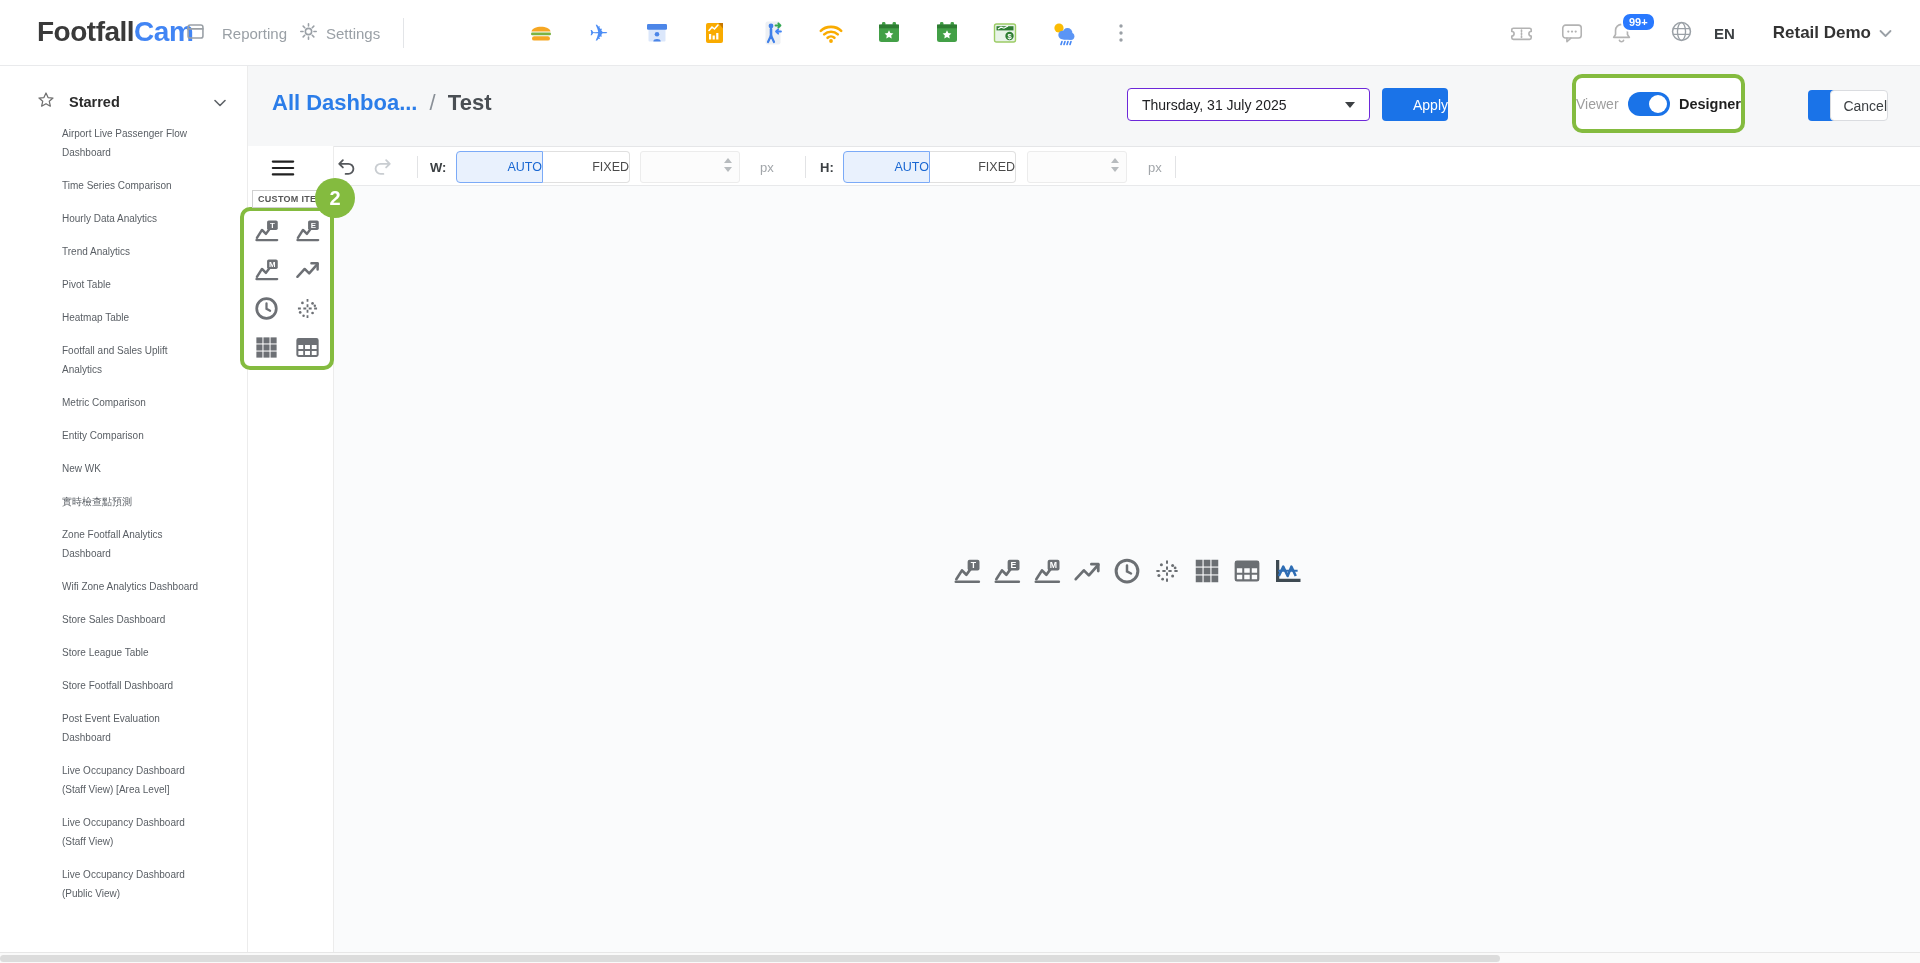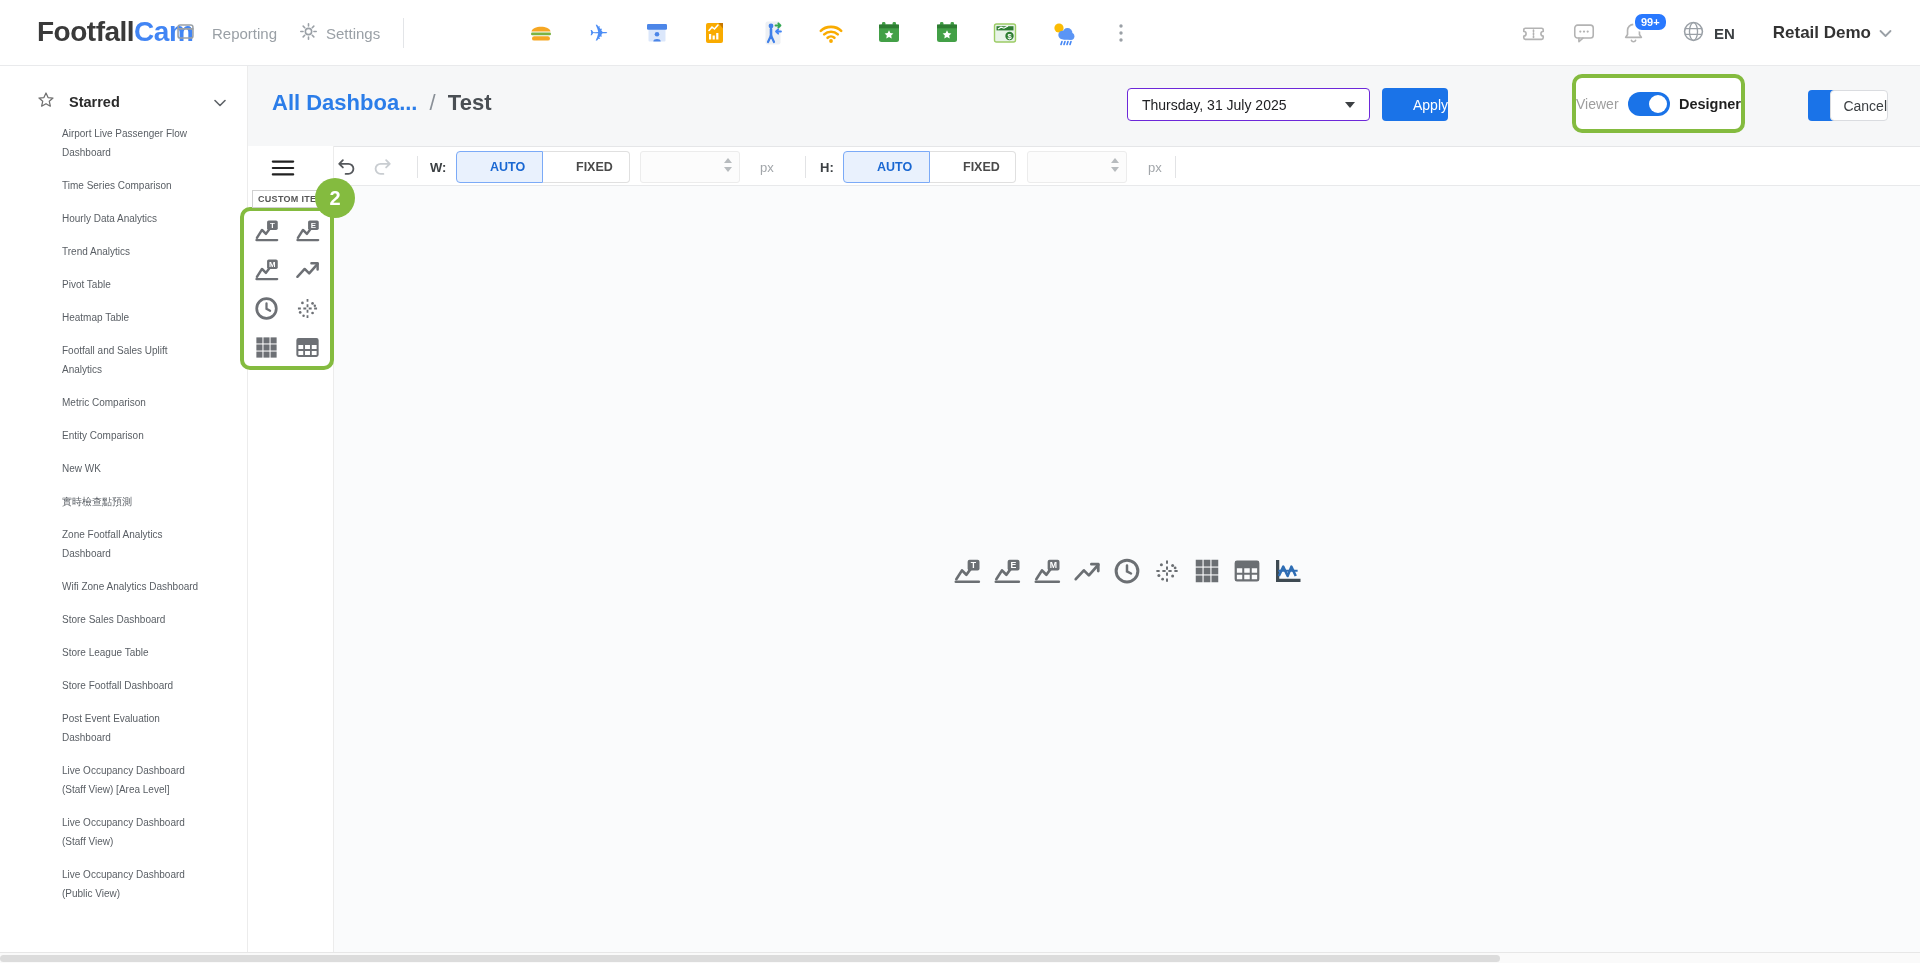--- a/index.html
+++ b/index.html
@@ -17,21 +17,21 @@
     color:#9aa0a6; font-size:15px; cursor:pointer; }
   .tb-divider { position:absolute; left:403px; top:18px; width:1px; height:30px; background:#e3e5e8; }
   .iconstrip { position:absolute; left:527px; top:0; height:66px; display:flex; align-items:center; gap:30px; }
   .appicon { width:28px; height:28px; display:flex; align-items:center; justify-content:center; cursor:pointer; }
   .appicon svg { width:26px; height:26px; }
   .emoji-plane { font-size:23px; color:#4c8df5; line-height:1; }
   .right-strip { position:absolute; right:28px; top:0; height:66px; display:flex; align-items:center; gap:24px; }
   .gicon { width:26px; height:26px; display:flex; align-items:center; justify-content:center; cursor:pointer; position:relative; }
   .bell-badge { position:absolute; left:12px; top:-8px; background:#2979ff; color:#fff; font-size:11px;
     font-weight:bold; border-radius:9px; padding:2px 6px; border:2px solid #fff; }
-  .lang { display:flex; align-items:center; gap:8px; cursor:pointer; }
+  .lang { display:flex; align-items:center; gap:20px; cursor:pointer; }
   .lang-label { font-size:15px; color:#3c4043; font-weight:600; }
   .account { display:flex; align-items:center; gap:8px; margin-left:14px; cursor:pointer; }
   .account-name { font-size:17px; color:#333; font-weight:600; }
 
   
   .sidebar { position:absolute; left:0; top:66px; width:248px; height:886px; background:#fff;
     border-right:1px solid #ececec; overflow:hidden; }
   .starred-row { position:absolute; left:36px; top:24px; width:190px; display:flex; align-items:center; gap:13px; cursor:pointer; }
   .starred-label { font-size:14.5px; font-weight:bold; color:#2b2b2b; flex:1; }
   .sb-items { position:absolute; left:62px; top:58px; width:138px; }
@@ -61,22 +61,22 @@
   .toggle .knob { position:absolute; right:3px; top:3px; width:18px; height:18px; border-radius:50%; background:#fff; }
   .step-badge { position:absolute; width:40px; height:40px; border-radius:50%; background:#84bb3f; color:#fff;
     font-size:20px; font-weight:bold; display:flex; align-items:center; justify-content:center; z-index:9; }
 
   
   .toolbar { position:absolute; left:248px; top:146px; width:1672px; height:40px; background:#fff;
     border-top:1px solid #e5e6e8; border-bottom:1px solid #e8e9eb; }
   .tbtn { position:absolute; top:8px; width:24px; height:24px; display:flex; align-items:center; justify-content:center; cursor:pointer; background:none; border:none; }
   .vsep { position:absolute; top:9px; width:1px; height:22px; background:#e2e3e5; }
   .dim-label { position:absolute; top:13px; font-size:13px; font-weight:bold; color:#3c4043; }
-  .seg-btn { position:absolute; top:4px; height:32px; font-size:12.5px; font-weight:bold; text-align:left;
-    line-height:30px; cursor:pointer; background:#fff; border:1px solid #e0e0e0; color:#4a4a4a;padding-left:33px; }
+  .seg-btn { position:absolute; top:4px; height:32px; font-size:12.5px; font-weight:normal; text-align:right;
+    line-height:30px; cursor:pointer; background:#fff; border:1px solid #e0e0e0; color:#4a4a4a; }
   .seg-on { background:#e9f1fd; border:1px solid #7baaf7; color:#1967d2; border-radius:4px; z-index:2; }
   .seg-left { border-radius:4px 0 0 4px; }
   .seg-right { border-radius:0 4px 4px 0; border-left:none; }
   .spinner { position:absolute; top:4px; width:100px; height:32px; background:#fcfcfc; border:1px solid #ececec; border-radius:3px; }
   .spinner input { width:70px; height:30px; border:none; background:transparent; outline:none; font-family:inherit; padding:0 8px; }
   .spin-carets { position:absolute; right:7px; top:6px; display:flex; flex-direction:column; gap:4px; cursor:pointer; }
   .c-up { width:0; height:0; border-left:4px solid transparent; border-right:4px solid transparent; border-bottom:5px solid #b7bbbe; }
   .c-dn { width:0; height:0; border-left:4px solid transparent; border-right:4px solid transparent; border-top:5px solid #b7bbbe; }
   .px-label { position:absolute; top:13px; font-size:13px; color:#a2a6aa; }
 
@@ -157,21 +157,21 @@
   </defs>
 </svg>
 
 <div class="app">
 
   <div class="topbar">
     <div class="logo">
       <span class="p1">Footfall</span><span class="p2">Cam</span>
     </div>
 
-    <div class="nav-item" style="left:175px;gap:16px;">
+    <div class="nav-item" style="left:185px;gap:16px;">
       <span>
         <svg width="21" height="21" viewBox="0 0 24 24">
             <rect class="stroke-ic" x="3.5" y="4.5" width="17" height="15" rx="2.5"></rect>
             <path class="stroke-ic" d="M3.5 9 H20.5"></path>
           </svg>
       </span>
       <span>Reporting</span>
     </div>
     <div class="nav-item" style="left:298px;">
       <span>

